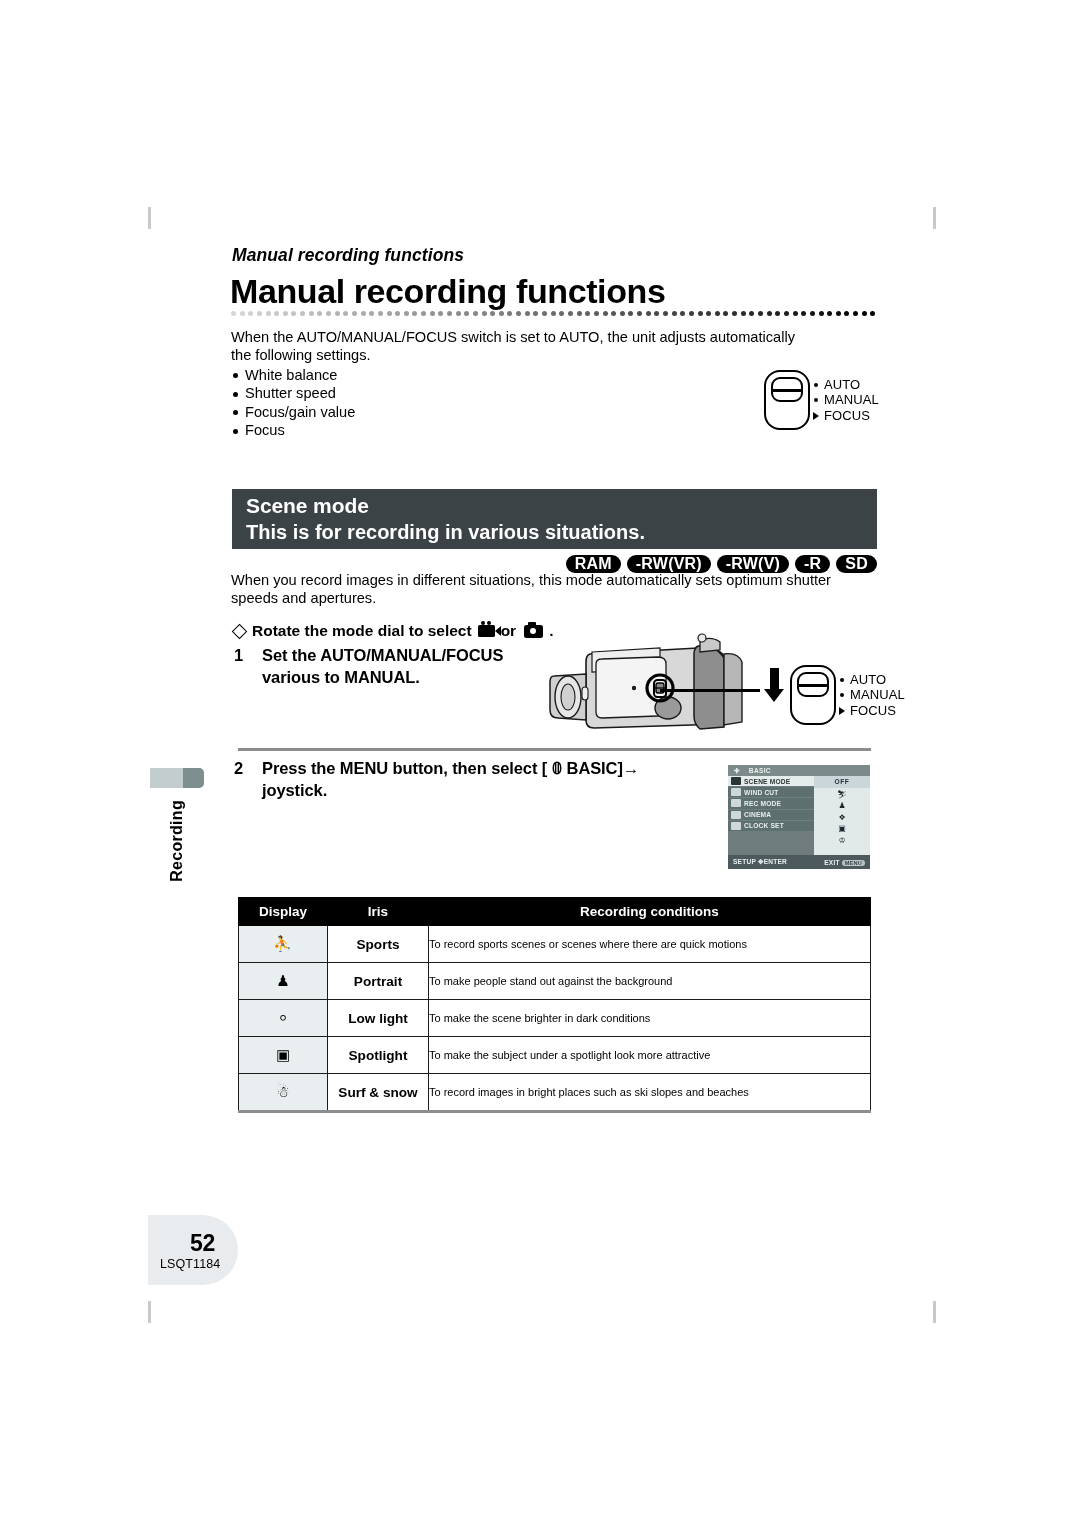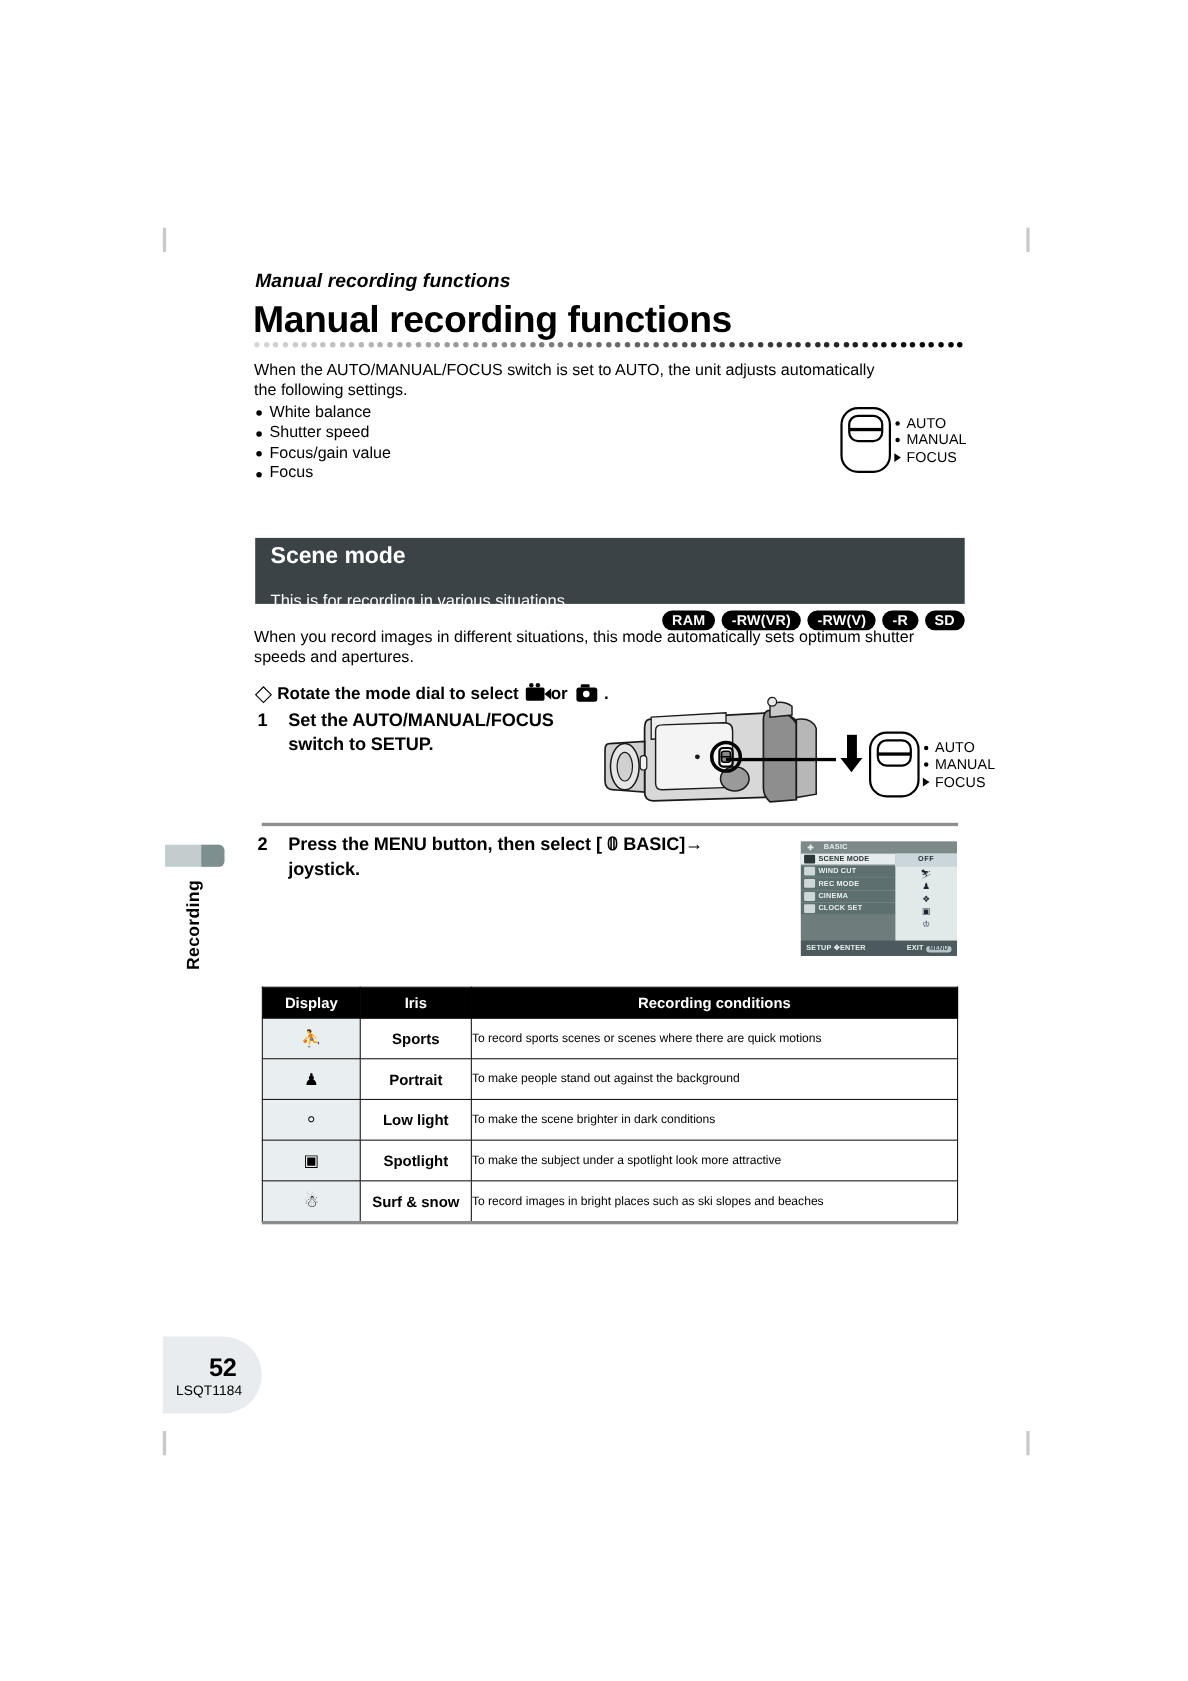--- a/index.html
+++ b/index.html
@@ -172,37 +172,37 @@
     box-sizing: border-box;
     padding: 5px 0 0 14px;
   }
   .sect-header h2 {
     margin: 0;
     font-size: 21px;
     font-weight: bold;
     letter-spacing: -.1px;
   }
   .sect-header .sub {
-    margin-top: 20px;
-    font-size: 15px;
-    font-weight: normal;
+    margin-top: 3px;
+    font-size: 20px;
+    font-weight: bold;
   }
 
   
   .badges {
     position: absolute;
     right: 203px;
     top: 555px;
     display: flex;
     gap: 6px;
   }
   .badge {
     background: #000;
     color: #fff;
-    font-size: 13px;
+    font-size: 16px;
     font-weight: bold;
     border-radius: 9px;
     padding: 2px 9px 3px 9px;
     letter-spacing: .2px;
     line-height: 13px;
   }
 
   .sect-body {
     position: absolute;
     left: 231px;
@@ -678,21 +678,21 @@
   <span>Rotate the mode dial to select</span>
   <span class="ic-movie"></span>
   <span>or</span>
   <span class="ic-photo"></span>
   <span>.</span>
 </div>
 
 <div class="step" id="step1">
   <span class="step-num">1</span>
   <span class="step-text">Set the AUTO/MANUAL/FOCUS</span>
-  <span class="step-text">switch to SETUP.</span>
+  <span class="step-text">various to MANUAL.</span>
 </div>
 
 <div class="camera-wrap">
   <svg width="330" height="110" viewBox="0 0 330 110">
 
     <path d="M42 22 L150 16 Q170 15 176 24 L176 92 L46 96 Q38 96 38 88 L38 30 Q38 23 42 22 Z" fill="#d8d8d8" stroke="#1a1a1a" stroke-width="1.6"></path>
 
     <path d="M44 20 L112 16 L112 36 L44 40 Z" fill="#efefef" stroke="#1a1a1a" stroke-width="1.2"></path>
 
     <path d="M48 32 Q48 27 54 27 L110 25 Q118 25 118 32 L118 78 Q118 84 110 84 L54 86 Q48 86 48 80 Z" fill="#f4f4f4" stroke="#1a1a1a" stroke-width="1.3"></path>

